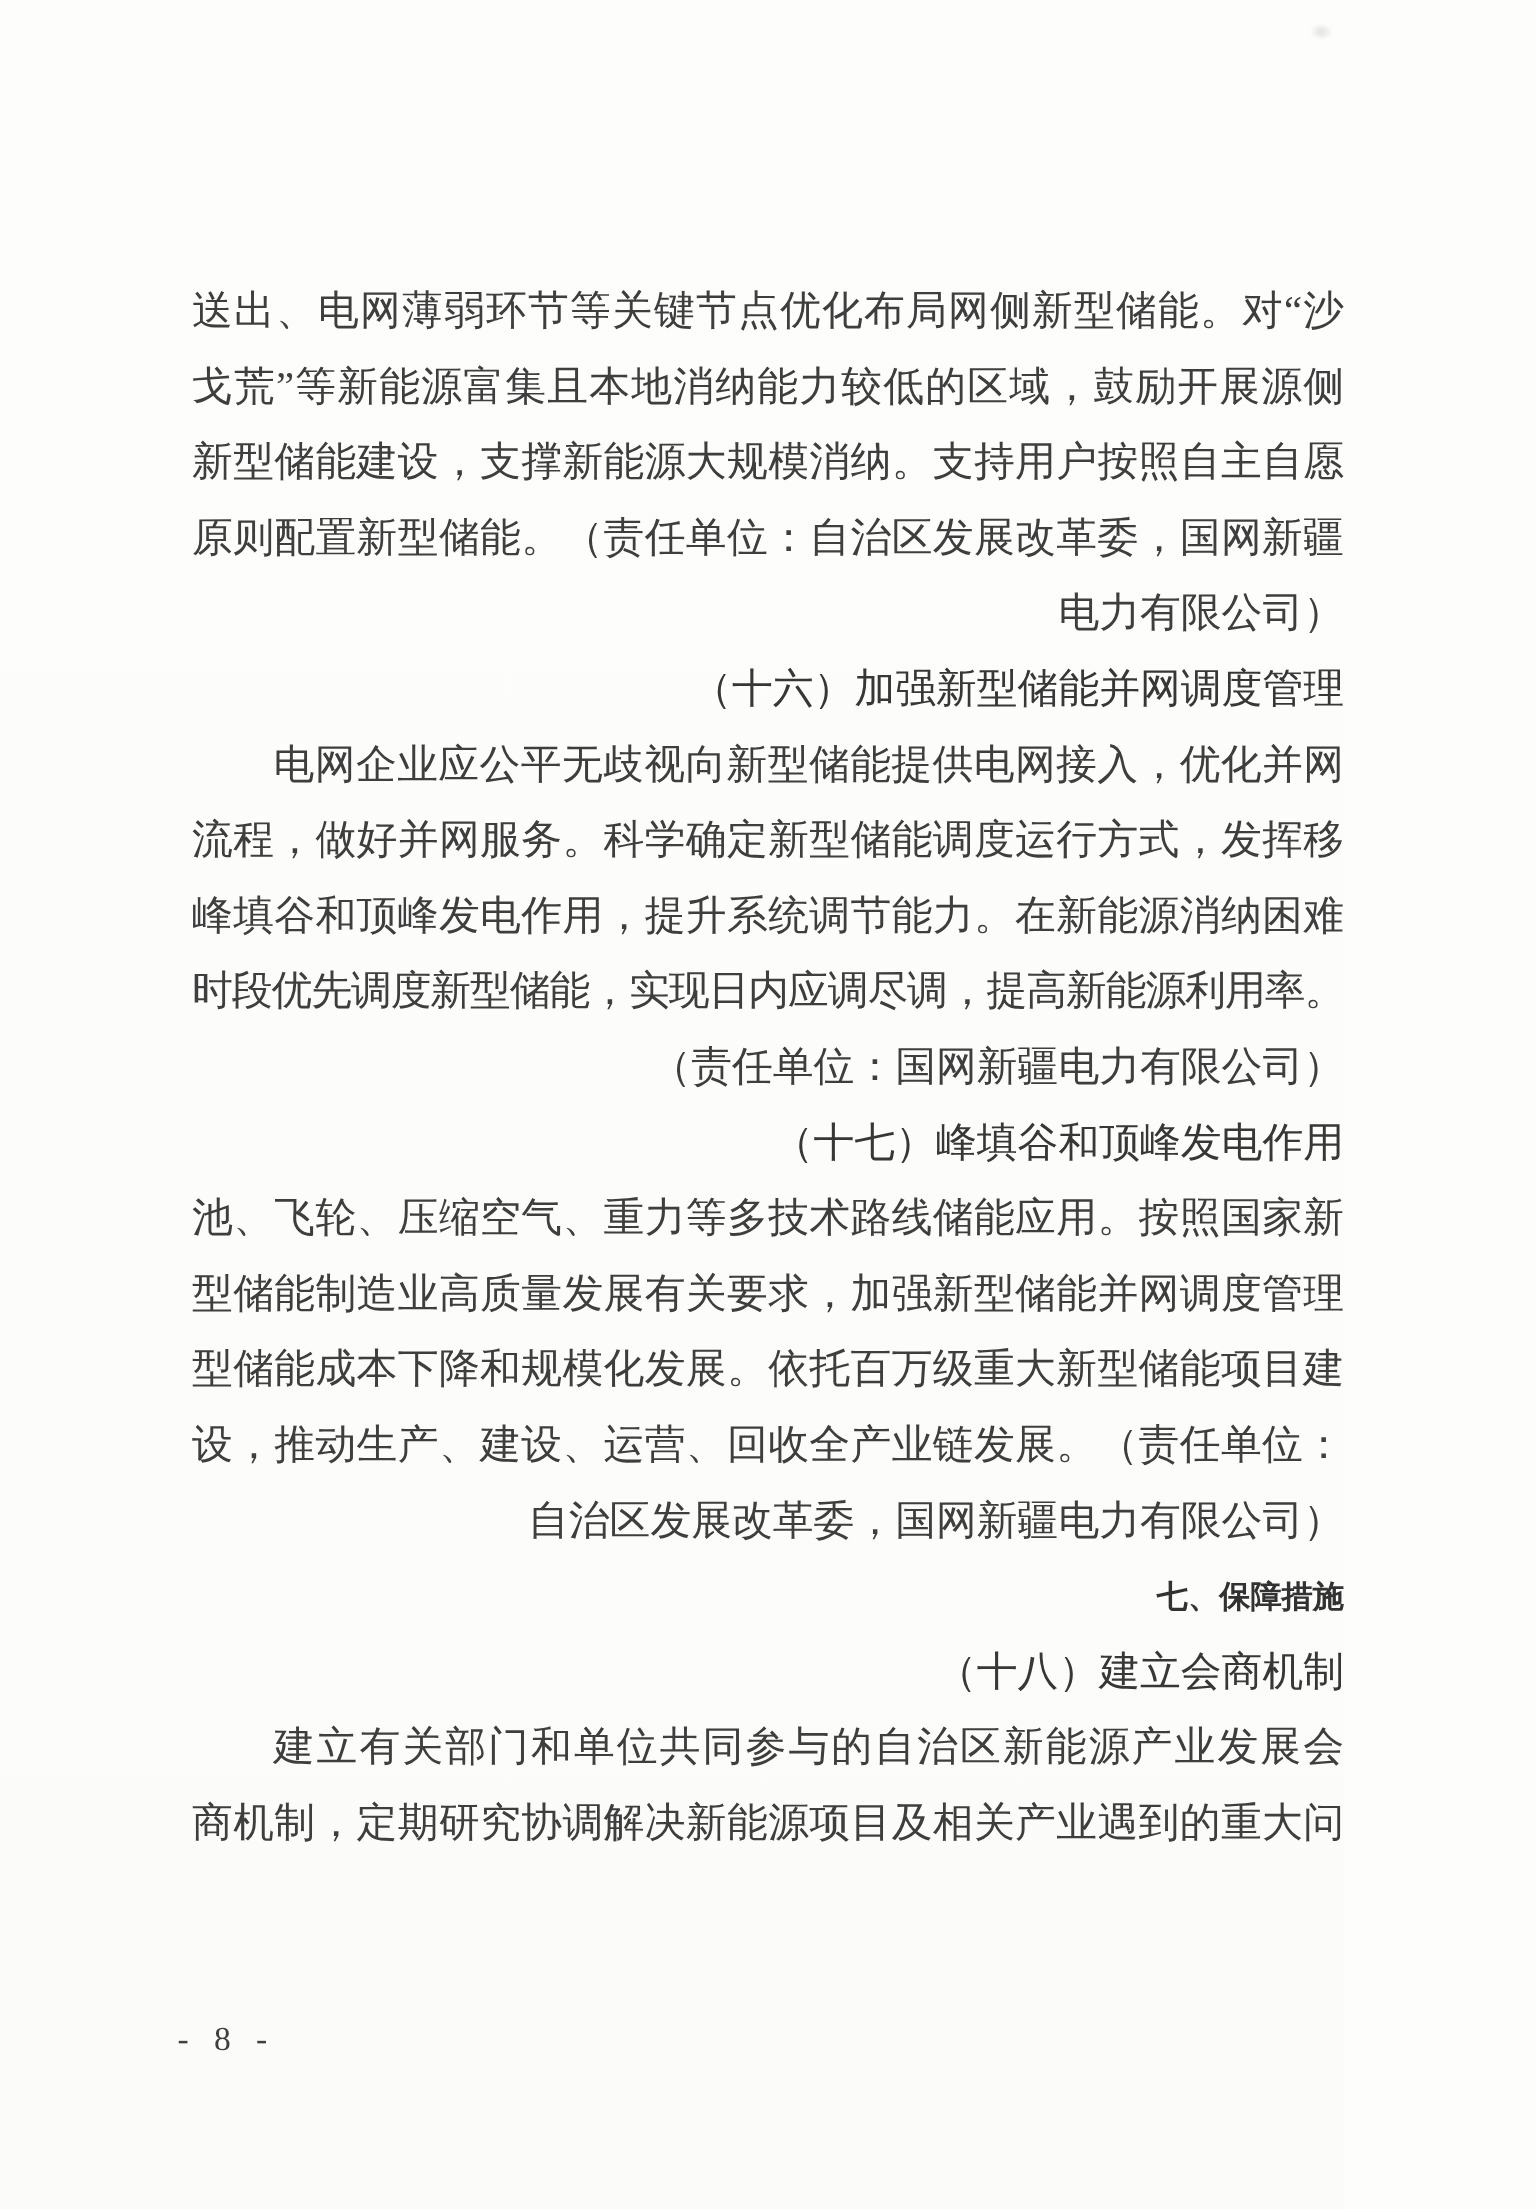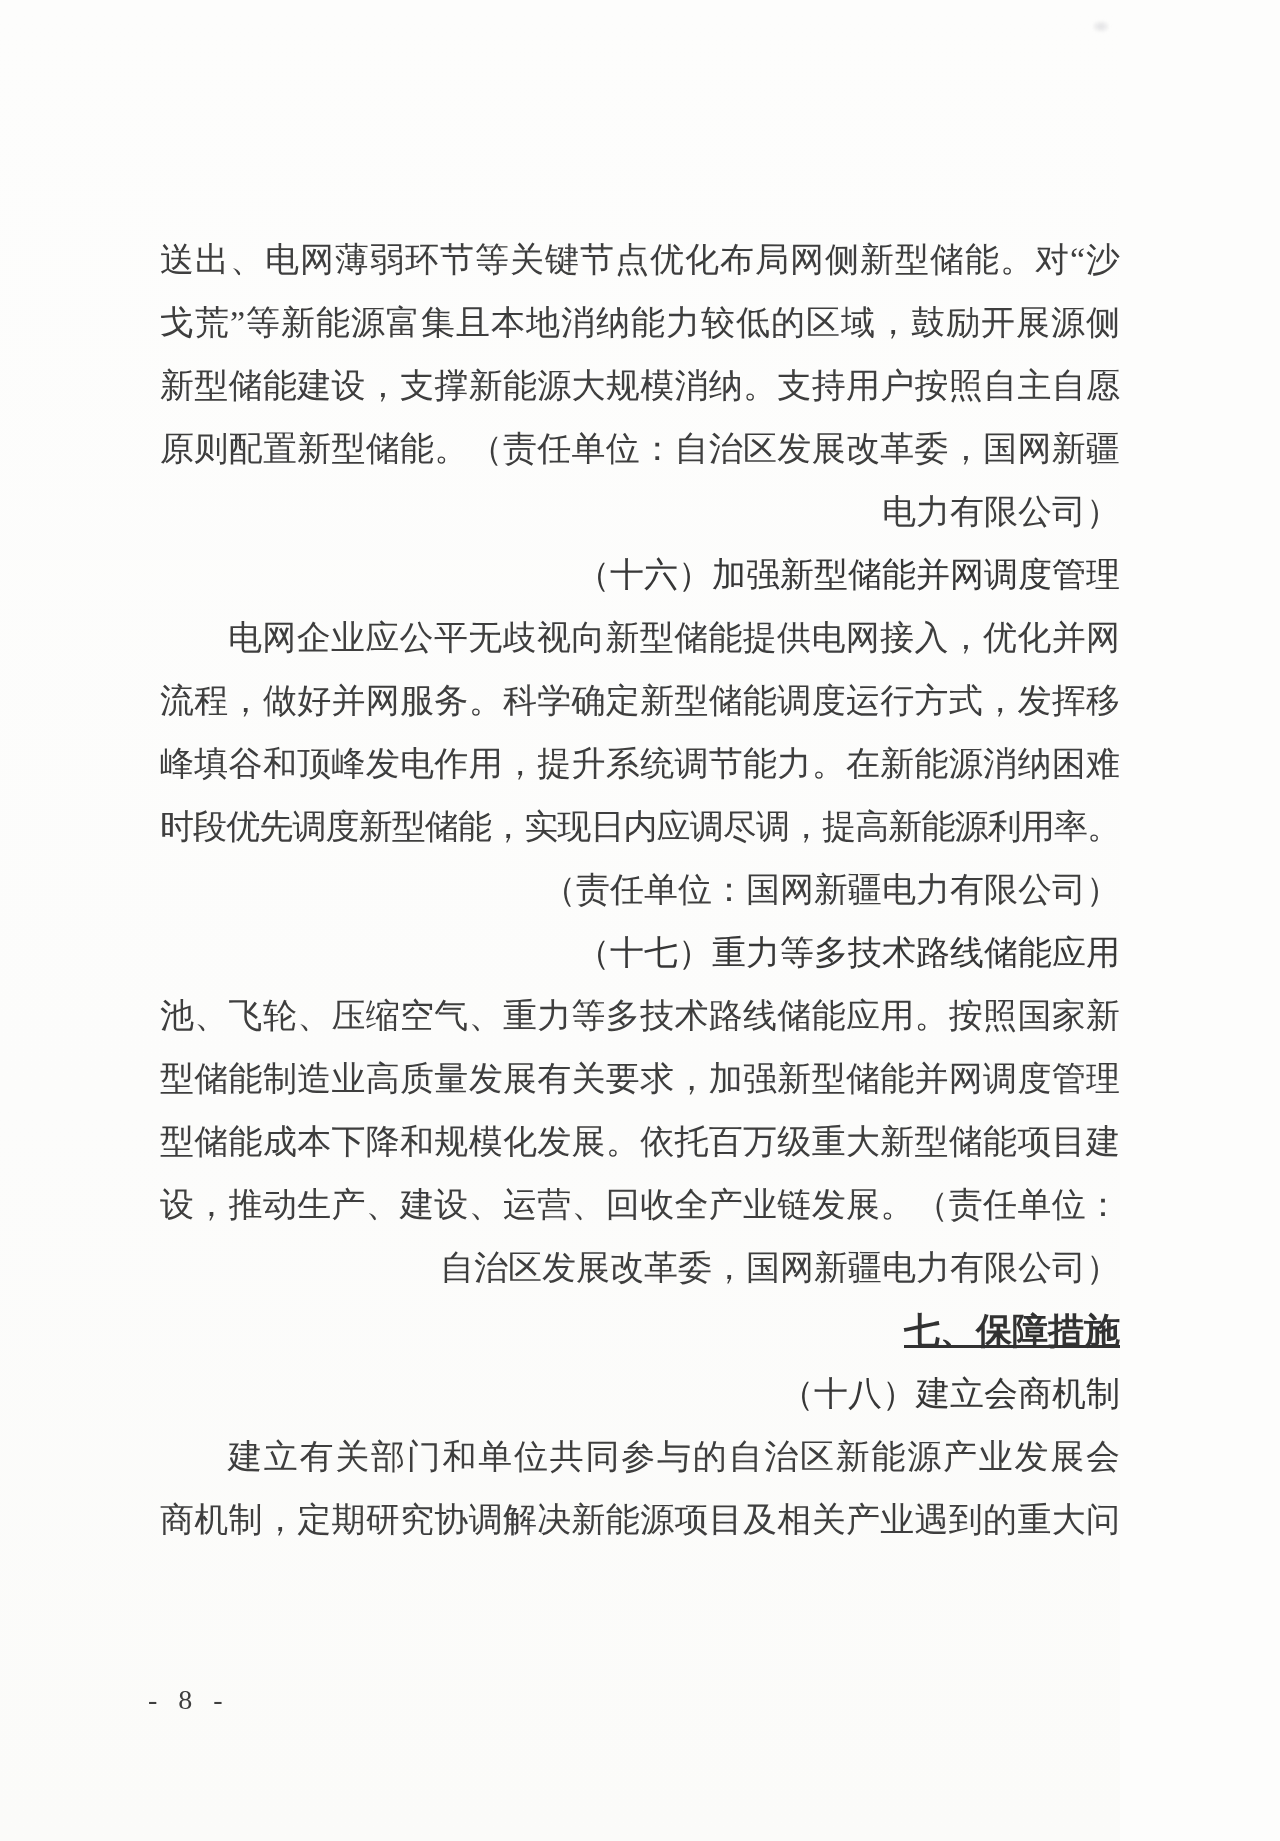--- a/index.html
+++ b/index.html
@@ -52,23 +52,22 @@
     letter-spacing: -1px;
   }
   
   .hk {
     color: #373737;
   }
   
   .hb {
     font-family: "Liberation Sans", sans-serif;
     font-weight: bold;
-    font-size: 36px;
+    font-size: 26px;
     color: #323232;
-    text-decoration: underline;
   }
   .page-number {
     position: absolute;
     left: 148px;
     top: 1684px;
     font-size: 28px;
     color: #3f3f3f;
     letter-spacing: 2px;
     word-spacing: 10px;
     font-family: "Liberation Serif", serif;
@@ -96,21 +95,21 @@
     <div class="ln just">戈荒”等新能源富集且本地消纳能力较低的区域，鼓励开展源侧</div>
     <div class="ln just">新型储能建设，支撑新能源大规模消纳。支持用户按照自主自愿</div>
     <div class="ln just">原则配置新型储能。（责任单位：自治区发展改革委，国网新疆</div>
     <div class="ln">电力有限公司）</div>
     <div class="ln hk ind">（十六）加强新型储能并网调度管理</div>
     <div class="ln just ind">电网企业应公平无歧视向新型储能提供电网接入，优化并网</div>
     <div class="ln just">流程，做好并网服务。科学确定新型储能调度运行方式，发挥移</div>
     <div class="ln just">峰填谷和顶峰发电作用，提升系统调节能力。在新能源消纳困难</div>
     <div class="ln just tight">时段优先调度新型储能，实现日内应调尽调，提高新能源利用率。</div>
     <div class="ln">（责任单位：国网新疆电力有限公司）</div>
-    <div class="ln hk ind">（十七）重力等多技术路线储能应用</div>
+    <div class="ln hk ind">（十七）峰填谷和顶峰发电作用</div>
     <div class="ln just">池、飞轮、压缩空气、重力等多技术路线储能应用。按照国家新</div>
     <div class="ln just">型储能制造业高质量发展有关要求，加强新型储能并网调度管理</div>
     <div class="ln just">型储能成本下降和规模化发展。依托百万级重大新型储能项目建</div>
     <div class="ln just">设，推动生产、建设、运营、回收全产业链发展。（责任单位：</div>
     <div class="ln">自治区发展改革委，国网新疆电力有限公司）</div>
     <div class="ln hb ind">七、保障措施</div>
     <div class="ln hk ind">（十八）建立会商机制</div>
     <div class="ln just ind">建立有关部门和单位共同参与的自治区新能源产业发展会</div>
     <div class="ln just">商机制，定期研究协调解决新能源项目及相关产业遇到的重大问</div>
   </main>

